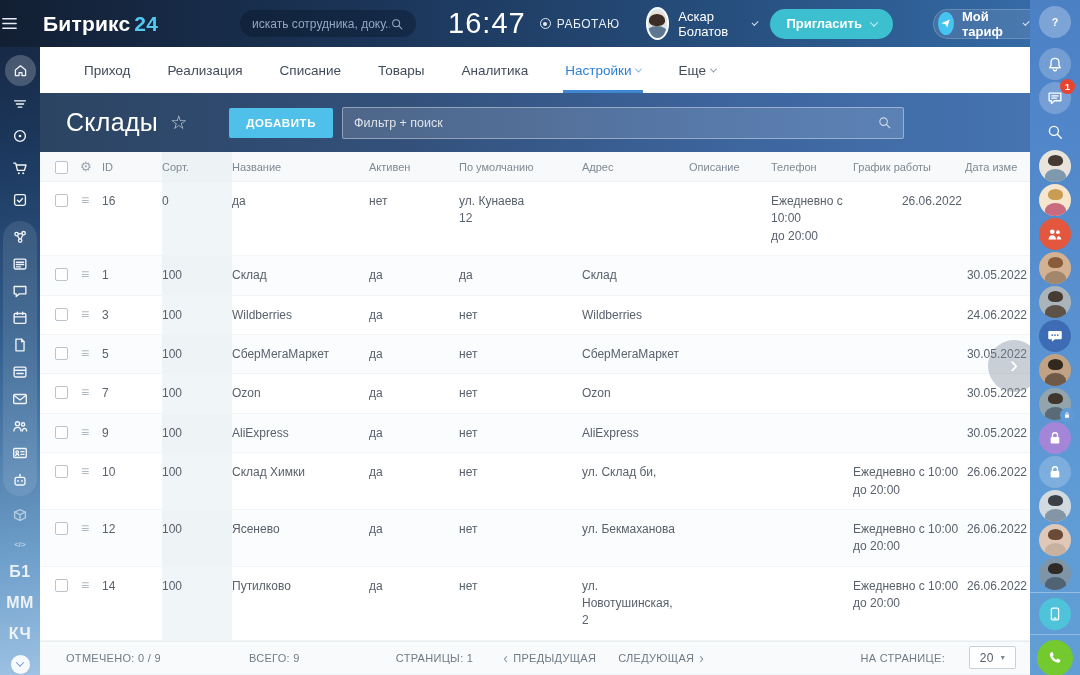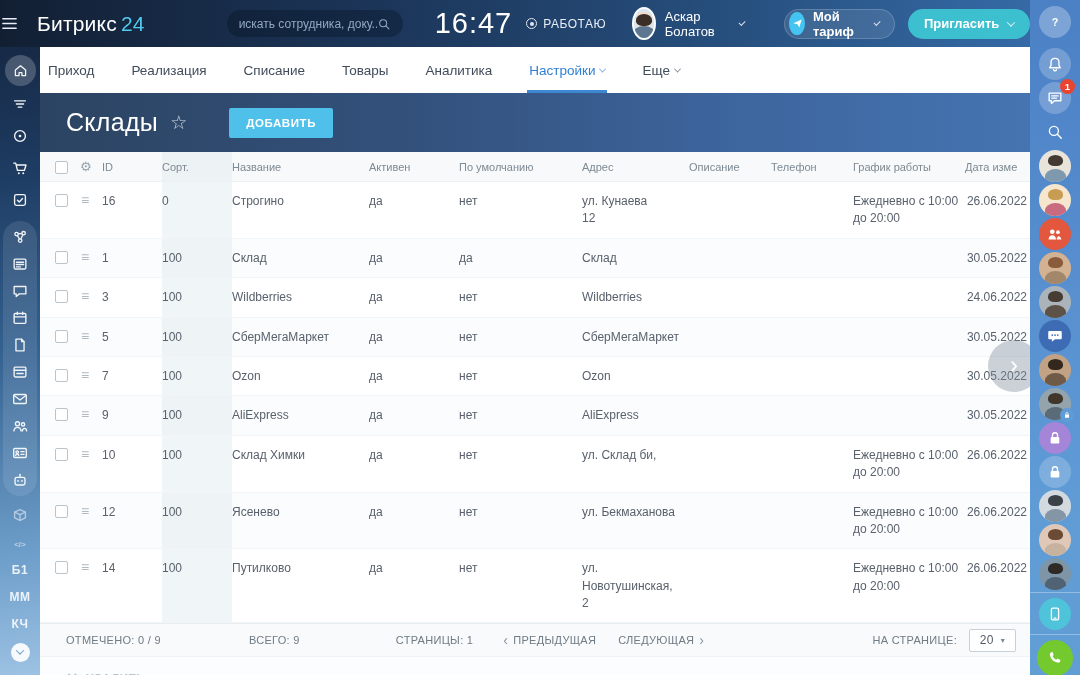--- a/index.html
+++ b/index.html
@@ -10,21 +10,21 @@
     position:relative;
   }
   .ic{display:block}
   .ic svg{display:block}
 
   
   .top-bar{position:absolute;left:0;top:0;width:1030px;height:47px;z-index:5;
     background:linear-gradient(90deg,#121f33 0%,#1b3457 35%,#27507f 72%,#356aa6 100%);
     display:flex;align-items:center;color:#fff;}
   .burger{width:40px;display:flex;justify-content:center;color:#e8eef5;cursor:pointer}
-  .logo{font-size:21px;font-weight:400;margin-left:18px;letter-spacing:.2px;white-space:nowrap}
+  .logo{font-size:21px;font-weight:700;margin-left:24px;letter-spacing:.2px;white-space:nowrap}
   .logo .accent{color:#53c9f0;margin-left:4px}
   .top-search{margin-left:82px;width:176px;height:27px;border-radius:14px;background:rgba(5,16,32,.35);
     display:flex;align-items:center;padding:0 12px;color:#92a7c0;font-size:12px;}
   .top-search .ph{flex:1;white-space:nowrap;overflow:hidden}
   .clock{font-size:29px;font-weight:300;letter-spacing:1px;margin-left:32px;color:#fff}
   .status{display:flex;align-items:center;gap:6px;margin-left:14px;font-size:12px;letter-spacing:.5px;color:#e8eef5}
   .status-dot{width:11px;height:11px;border:1.5px solid #dfe8f2;border-radius:50%;position:relative}
   .status-dot::after{content:'';position:absolute;inset:2.5px;background:#dfe8f2;border-radius:50%}
   .tb-user{display:flex;align-items:center;margin-left:26px;gap:9px;cursor:pointer}
   .avatar-sm{width:33px;height:33px;border-radius:50%;background:radial-gradient(circle at 50% 38%,#f0dcc8 0 38%,#d9e4ec 39%);position:relative;overflow:hidden;border:2px solid rgba(255,255,255,.85)}
@@ -40,29 +40,29 @@
 
   
   .left-rail{position:absolute;left:0;top:47px;width:40px;height:628px;z-index:3;display:flex;flex-direction:column;align-items:center;color:#fff}
   .lr-item{width:32px;height:32px;display:flex;align-items:center;justify-content:center;cursor:pointer;opacity:.95;flex-shrink:0}
   .lr-item.hl{background:rgba(255,255,255,.22);border-radius:50%;width:31px;height:31px;margin-top:8px;margin-bottom:2px}
   .lr-group{margin-top:5px;background:rgba(255,255,255,.10);border-radius:17px;width:34px;display:flex;flex-direction:column;align-items:center;padding:7px 0;gap:9px}
   .lr-group .lr-item{width:18px;height:18px;opacity:.92}
   .lr-faint{margin-top:10px;display:flex;flex-direction:column;align-items:center;gap:11px;opacity:.55}
   .lr-faint .lr-item{width:18px;height:18px}
   .lr-texts{margin-top:10px;display:flex;flex-direction:column;align-items:center;gap:13px}
-  .lr-text{font-size:12px;font-weight:700;letter-spacing:.5px;color:#fff;opacity:.85;cursor:pointer}
+  .lr-text{font-size:16px;font-weight:700;letter-spacing:.5px;color:#fff;opacity:.85;cursor:pointer}
   .lr-chevbtn{margin-top:12px;width:19px;height:19px;border-radius:50%;background:rgba(255,255,255,.92);color:#6d9cce;display:flex;align-items:center;justify-content:center;cursor:pointer;flex-shrink:0}
   .lr-chevbtn .chev{margin:0 0 2px 0;opacity:1}
   .lr-molecule{margin-top:14px;opacity:.5}
 
   
   .main{position:absolute;left:40px;top:47px;width:990px;height:628px;display:flex;flex-direction:column;z-index:2}
 
-  .nav-bar{height:46px;background:#fff;display:flex;align-items:center;padding-left:8px;gap:37px;flex-shrink:0}
+  .nav-bar{height:46px;background:#fff;display:flex;align-items:center;padding-left:44px;gap:37px;flex-shrink:0}
   .nav-tab{font-size:13.5px;color:#414c5b;cursor:pointer;position:relative;height:46px;display:flex;align-items:center}
   .nav-tab .chev{border-color:currentColor;width:5px;height:5px;opacity:.65}
   .nav-tab.active{color:#2e7fd4}
   .nav-tab.active::after{content:'';position:absolute;left:-2px;right:-2px;bottom:0;height:3px;background:#3f87d0}
 
   .blue-band{height:59px;flex-shrink:0;display:flex;align-items:center;
     background:linear-gradient(90deg,#2c4462 0%,#33517c 38%,#3d659e 70%,#4574b0 100%)}
   .page-title{font-size:25px;font-weight:400;color:#fff;margin-left:26px;letter-spacing:.3px}
   .fav-star{color:rgba(255,255,255,.78);font-size:19px;margin-left:12px;cursor:pointer}
   .add-btn{margin-left:42px;background:#4fc0e9;color:#fff;font-size:11.5px;font-weight:700;letter-spacing:.6px;
@@ -91,21 +91,21 @@
   .handle{color:#b0bac3;font-size:14px;line-height:1;padding-left:7px;cursor:grab;padding-top:11px}
   .gearc{color:#97a2ac;font-size:13px;padding-left:6px;cursor:pointer;line-height:1}
   .datec{text-align:right;padding-right:3px !important;white-space:nowrap}
   .t-head .datec{text-align:left;padding-right:0}
 
   .pag-bar{height:33px;background:#f8fafb;border-top:1px solid #e8edf0;display:flex;align-items:center;
     font-size:11px;color:#6f7b85;letter-spacing:.3px}
   .pag-item{white-space:nowrap}
   .pag-link{cursor:pointer;display:flex;align-items:center;gap:5px}
   .pag-arrow{font-size:14px;line-height:1;color:#8a959e}
-  .per-page{margin-left:auto;display:flex;align-items:center;gap:12px;margin-right:14px}
+  .per-page{margin-left:auto;display:flex;align-items:center;gap:24px;margin-right:14px}
   .pp-select{width:47px;height:23px;background:#fff;border:1px solid #c9d1d8;border-radius:2px;display:flex;
     align-items:center;justify-content:center;gap:7px;font-size:12px;color:#535c69;cursor:pointer}
   .pp-select .tri{font-size:8px;color:#7b8691}
 
   .delete-bar{height:42px;background:#fcfdfe;border-top:1px solid #eef3f6;display:flex;align-items:center;
     padding-left:26px;color:#b9c5cf;font-size:11.5px;font-weight:700;letter-spacing:.6px;gap:7px}
   .delete-bar .x{font-size:15px;font-weight:400;line-height:1}
 
   
   .right-rail{position:absolute;right:0;top:0;width:50px;height:675px;z-index:6;
@@ -155,33 +155,33 @@
   <div class="clock">16:47</div>
   <div class="status">
     <span class="status-dot"></span>
     <span>РАБОТАЮ</span>
   </div>
   <div class="tb-user">
     <span class="avatar-sm"></span>
     <span class="tb-name">Аскар Болатов</span>
     <span class="chev"></span>
   </div>
+  <div class="pill invite">
+    <span>Пригласить</span>
+    <span class="chev"></span>
+  </div>
   <div class="pill tariff">
     <span class="tariff-ic">
         <span class="ic">
           <svg width="13" height="13" viewBox="0 0 20 20">
             <path d="M3.5 9.8L16.5 4l-3.8 12.2-2.7-4.9z" fill="currentColor"></path>
           </svg>
         </span>
       </span>
     <span class="tariff-label">Мой тариф</span>
-    <span class="chev"></span>
-  </div>
-  <div class="pill invite">
-    <span>Пригласить</span>
     <span class="chev"></span>
   </div>
 </div>
 
 <div class="left-rail" id="left-rail">
     <div class="lr-item hl">
       <span class="ic">
         <svg width="17" height="17" viewBox="0 0 20 20">
           <path d="M4 9.5l6-5 6 5V16h-4.3v-3.4H8.3V16H4z" fill="none" stroke="currentColor" stroke-width="1.5" stroke-linecap="round" stroke-linejoin="round"></path>
         </svg>
@@ -386,20 +386,31 @@
       <div class="nav-tab">
         <span>Еще</span>
         <span class="chev"></span>
       </div>
     </div>
 
   <div class="blue-band">
     <div class="page-title">Склады</div>
     <div class="fav-star">☆</div>
     <button class="add-btn">ДОБАВИТЬ</button>
+    <div class="filter-bar">
+      <span class="ph">Фильтр + поиск</span>
+      <span class="ic">
+          <svg width="15" height="15" viewBox="0 0 20 20">
+            <g fill="none" stroke="currentColor" stroke-width="1.5" stroke-linecap="round" stroke-linejoin="round">
+              <circle cx="8.8" cy="8.8" r="5"></circle>
+              <path d="M12.6 12.6L17 17"></path>
+            </g>
+          </svg>
+        </span>
+    </div>
   </div>
 
   <div class="table-card">
     <div class="t-head" id="t-head">
         <div class="hc hchk">
           <span class="chk"></span>
         </div>
         <div class="hc gearc">⚙</div>
         <div class="hc">ID</div>
         <div class="hc sortc">Сорт.</div>
@@ -413,21 +424,20 @@
         <div class="hc datec">Дата изме</div>
       </div>
     <div id="t-body">
         <div class="t-row">
           <div class="cellchk">
             <span class="chk"></span>
           </div>
           <div class="handle">≡</div>
           <div class="tc">16</div>
           <div class="tc sortc">0</div>
-          <div class="tc">Строгино</div>
           <div class="tc">да</div>
           <div class="tc">нет</div>
           <div class="tc pre">ул. Кунаева
 12</div>
           <div class="tc"></div>
           <div class="tc"></div>
           <div class="tc pre">Ежедневно с 10:00
 до 20:00</div>
           <div class="tc datec">26.06.2022</div>
         </div>

